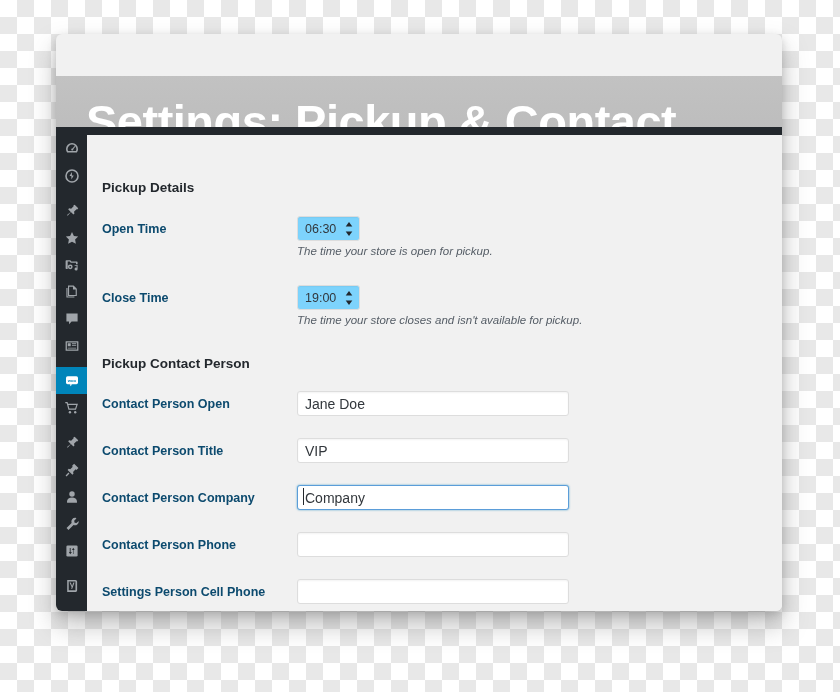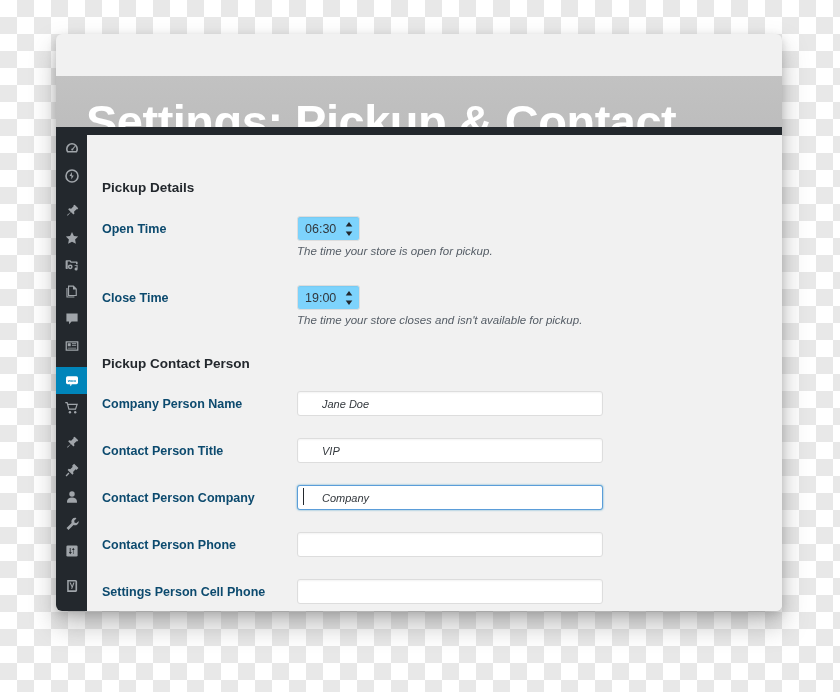--- a/index.html
+++ b/index.html
@@ -194,32 +194,31 @@
     margin-top: -7px;
     width: 8px;
     height: 14px;
     pointer-events: none;
     color: #23282d;
   }
   .select-wrap .arrows svg { display: block; }
 
   input.wp-text {
     font-family: "Liberation Sans", sans-serif;
-    font-size: 11px;
+    font-size: 14px;
     color: #32373c;
     background: #ffffff;
     border: 1px solid #ddd;
     border-radius: 3px;
     box-shadow: 0 1px 2px rgba(0,0,0,0.05) inset;
     width: 256px;
     height: 23px;
-    padding: 0 24px;
+    padding: 0 7px;
     outline: none;
     box-sizing: content-box;
-    font-style: italic;
   }
   input.wp-text.focused {
     border-color: #5b9dd9;
     box-shadow: 0 0 2px rgba(30,140,190,0.8);
   }
   input.wp-text::placeholder { color: #32373c; opacity: 1; }
 
   
   .caret {
     position: absolute;
@@ -408,21 +407,21 @@
               </span>
             </div>
             <div class="field-desc">The time your store closes and isn't available for pickup.</div>
           </div>
         </div>
 
         <div id="sec-contact-person">
           <h3 class="section-title">Pickup Contact Person</h3>
 
           <div class="field-row" style="top:39px;">
-            <div class="field-label">Company Person Name</div>
+            <div class="field-label">Contact Person Open</div>
             <div class="field-control">
               <input class="wp-text" type="text" value="Jane Doe" style="">
             </div>
           </div>
 
           <div class="field-row" style="top:86px;">
             <div class="field-label">Contact Person Title</div>
             <div class="field-control">
               <input class="wp-text" type="text" value="VIP" style="">
             </div>

